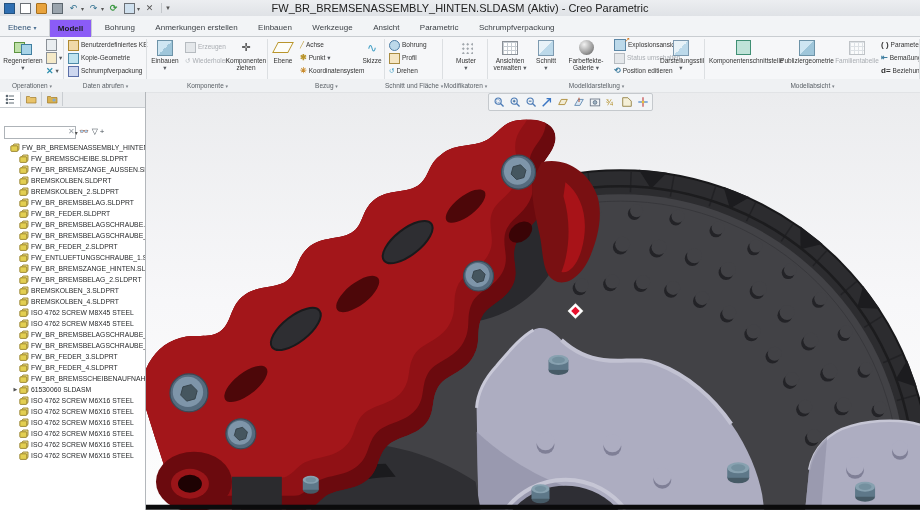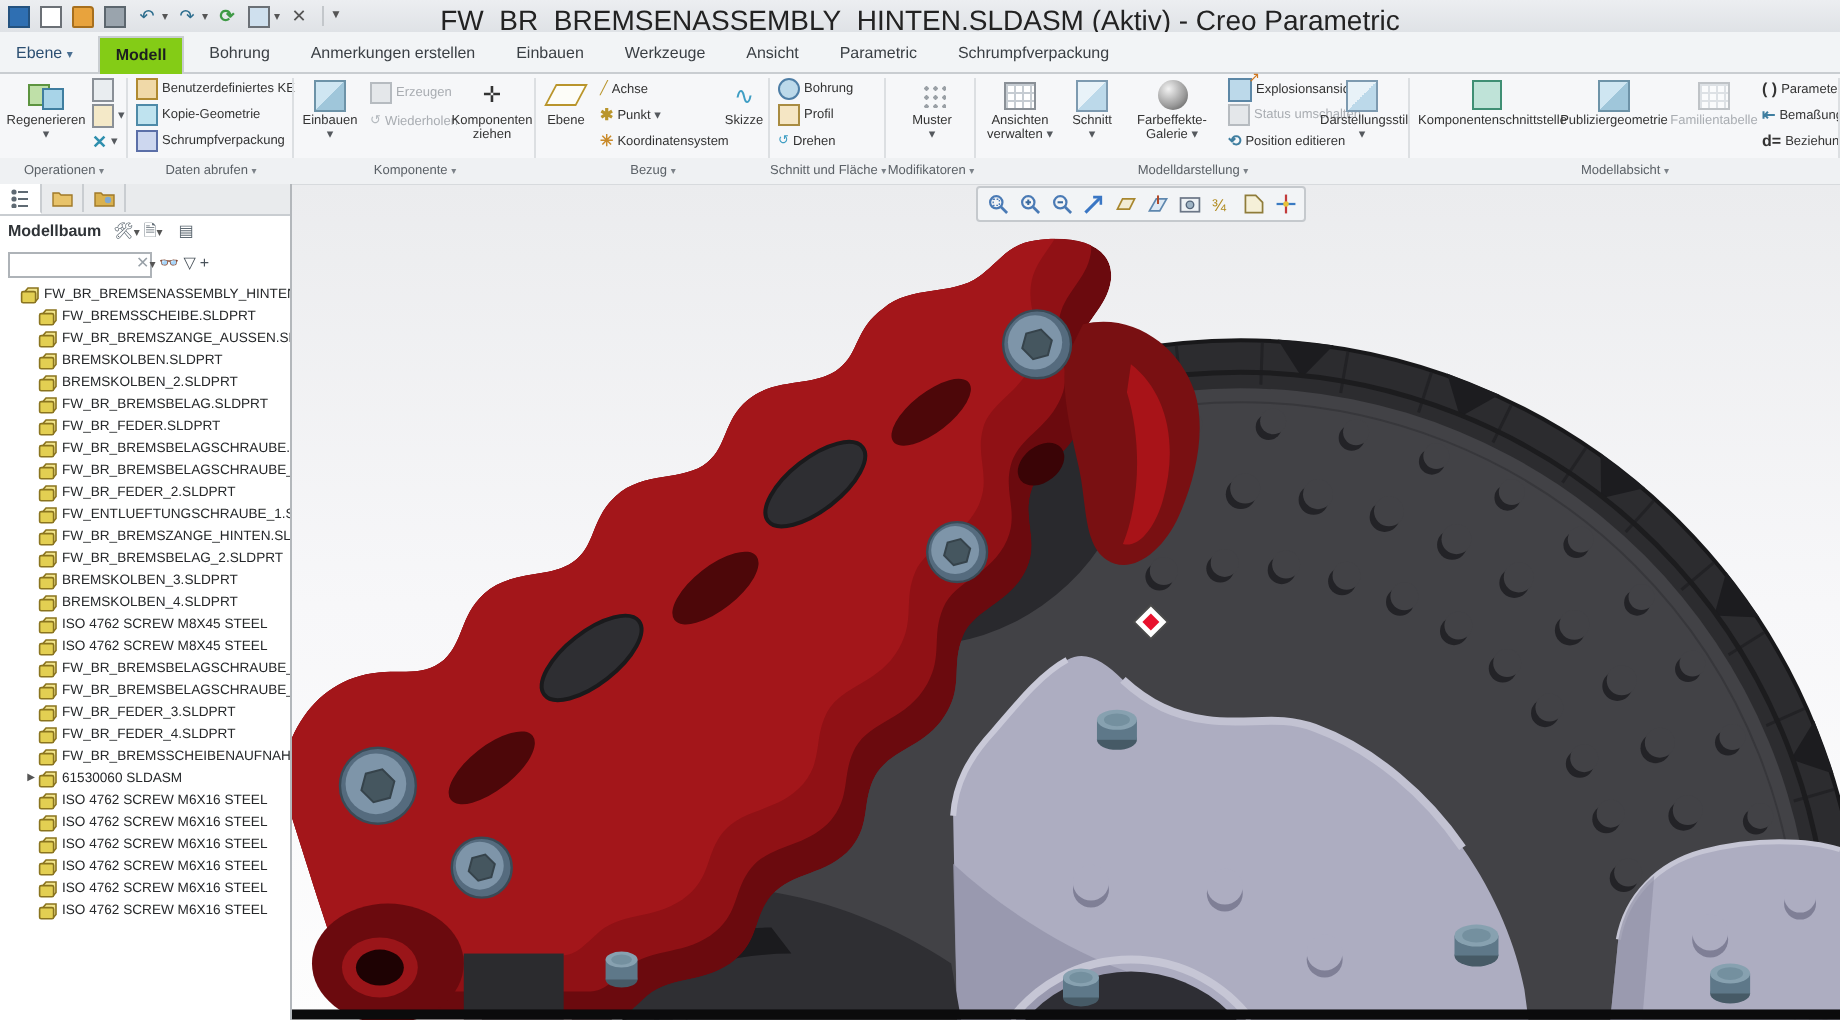--- a/index.html
+++ b/index.html
@@ -13,29 +13,29 @@
   #qat{left:3px;top:1px;height:14px;display:flex;align-items:center;gap:3px;}
   .qbtn{width:13px;height:12px;display:flex;align-items:center;justify-content:center;
         font-size:9px;color:#2e6e8e;cursor:default;}
   .qsq{width:9px;height:9px;border:1px solid #6b7076;background:#fff;}
   .qapp{background:#2f6fb2;border-color:#24527f;}
   .qfold{background:#e8a33d;border-color:#a76f1d;border-radius:1px 2px 1px 1px;}
   .qsave{background:#9aa4ad;border-color:#5c666e;}
   .qregen{color:#3f9a46;font-weight:bold;}
   .qdd{font-size:6px;color:#555;margin-left:-2px;}
   #qat .sep{width:1px;height:10px;background:#c3c7cb;margin:0 2px;}
-  #title-text{left:0;top:2px;width:920px;text-align:center;font-size:14px;color:#222;}
+  #title-text{left:0;top:2px;width:920px;text-align:center;font-size:11px;color:#222;}
   
   #tabrow{left:0;top:16px;width:920px;height:20px;background:#f2f4f6;
           border-bottom:1px solid #c9cdd1;}
   .tab{display:inline-block;height:14px;line-height:14px;padding:2px 8px 2px 8px;
        font-size:8px;color:#3a3f44;cursor:default;}
   .tab.file{color:#2c4f72;}
   .tab .dd{font-size:6px;color:#4a6f92;}
-  .tab.active{background:#84cc16;border:1px solid #c9cdd1;border-bottom:1px solid #fbfcfd;
+  .tab.active{background:#8b5cf6;border:1px solid #c9cdd1;border-bottom:1px solid #fbfcfd;
        font-weight:bold;color:#1c1e20;margin-bottom:-1px;position:relative;top:1px;}
   
   #ribbon{left:0;top:37px;width:920px;height:55px;background:#f6f7f9;border-bottom:1px solid #c6cace;}
   .rgroup{position:absolute;top:0;height:42px;}
   .rgroup:after{content:"";position:absolute;right:0;top:2px;bottom:-12px;width:1px;background:#dcdfe2;}
   .glabels{position:absolute;left:0;top:42px;width:920px;height:13px;background:#eff1f3;}
   .glabel{position:absolute;top:1px;height:11px;line-height:11px;text-align:center;
           font-size:6.5px;color:#5a6066;white-space:nowrap;cursor:default;}
   .glabel .dd{font-size:5px;color:#7c8288;}
   .rbig{position:absolute;top:1px;height:40px;text-align:center;cursor:default;}
@@ -284,28 +284,20 @@
         <svg width="11" height="9" viewBox="0 0 11 9">
           <path d="M0.5,1.5 h3 l1,1 h5.5 v5.5 h-9.5 z" fill="#e8c36a" stroke="#a07a28" stroke-width="0.7"></path>
         </svg>
       </div>
     <div class="ptab">
         <svg width="11" height="9" viewBox="0 0 11 9">
           <path d="M0.5,1.5 h3 l1,1 h5.5 v5.5 h-9.5 z" fill="#d9b14f" stroke="#a07a28" stroke-width="0.7"></path>
           <circle cx="7" cy="5" r="1.6" fill="#7fa8d0"></circle>
         </svg>
       </div>
-  </div>
-  <div class="abs" id="phead">
-    <span class="t">Modellbaum</span>
-    <span class="hic">🛠︎</span>
-      <span class="qdd">▾</span>
-    <span class="hic">🗎</span>
-      <span class="qdd">▾</span>
-    <span class="hic" style="margin-left:8px;">▤</span>
   </div>
   <div class="abs" id="psearch">
     <input placeholder="" style="">
     <span class="sic" style="margin-left:-10px;color:#98a0a7;">✕</span>
     <span class="qdd">▾</span>
     <span class="sic">👓</span>
     <span class="sic">▽</span>
     <span class="sic">+</span>
   </div>
   <div class="abs" id="tree">

